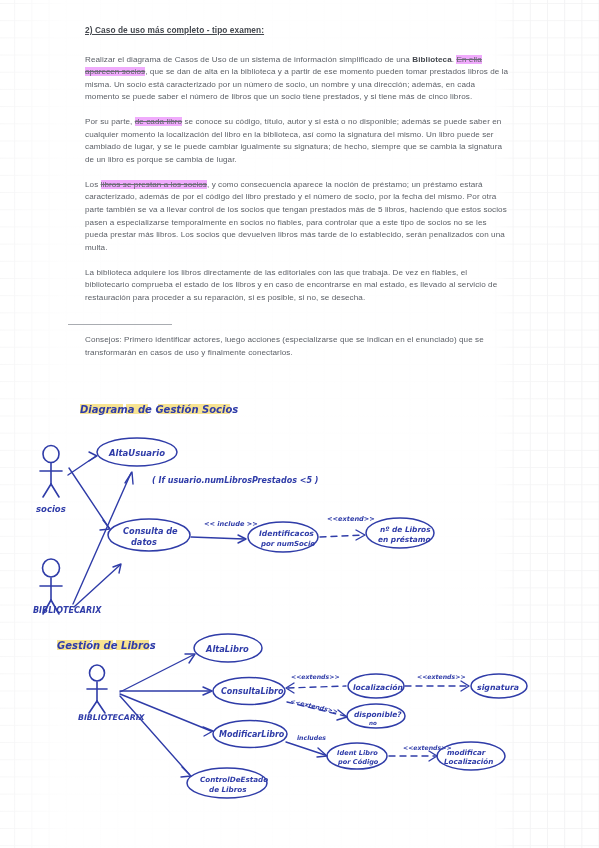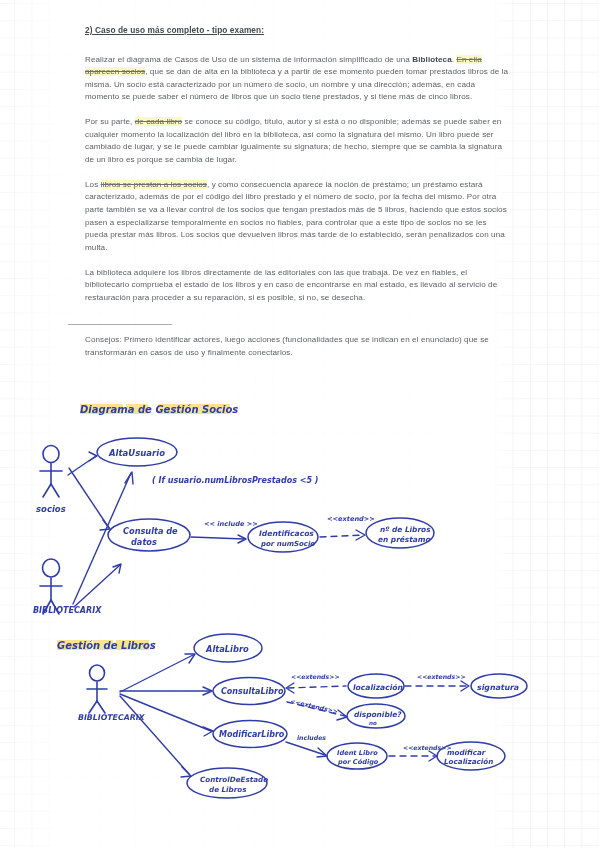--- a/index.html
+++ b/index.html
@@ -32,21 +32,21 @@
     position:absolute;left:85px;top:24px;width:424px;
     color:#5b5f66;font-size:8.1px;line-height:12.55px;
     letter-spacing:0.01em;
   }
   #doc-text .hd{
     font-weight:bold;color:#44484e;font-size:8.3px;
     text-decoration:underline;margin:0 0 17px 0;
   }
   #doc-text p{margin:0 0 12.5px 0;text-align:left;}
   .b{font-weight:bold;color:#44484e;text-align:center;}
-  .hl-st{background:#fef9c3;text-decoration:line-through;
+  .hl-st{background:#f0abfc;text-decoration:line-through;
          text-decoration-color:#6b6f76;}
   #hrule{
     position:absolute;left:68px;top:324px;width:104px;height:0;
     border-top:1px solid #a9acb1;
   }
   
   .ink-svg{position:absolute;left:0;top:0;pointer-events:none;}
   .hand{
     font-family:"DejaVu Sans", sans-serif;
     fill:#2f3ca8;
@@ -77,21 +77,21 @@
   <div class="hd">2) Caso de uso más completo - tipo examen:</div>
 
   <p><span>Realizar el diagrama de Casos de Uso de un sistema de información simplificado de una </span><span class="b">Biblioteca</span><span>. </span><span class="hl-st">En ella</span><span> </span><span class="hl-st">aparecen socios</span><span>, que se dan de alta en la biblioteca y a partir de ese momento pueden tomar prestados libros de la misma. Un socio está caracterizado por un número de socio, un nombre y una dirección; además, en cada momento se puede saber el número de libros que un socio tiene prestados, y si tiene más de cinco libros.</span></p>
 
   <p><span>Por su parte, </span><span class="hl-st">de cada libro</span><span> se conoce su código, título, autor y si está o no disponible; además se puede saber en cualquier momento la localización del libro en la biblioteca, así como la signatura del mismo. Un libro puede ser cambiado de lugar, y se le puede cambiar igualmente su signatura; de hecho, siempre que se cambia la signatura de un libro es porque se cambia de lugar.</span></p>
 
   <p><span>Los </span><span class="hl-st">libros se prestan a los socios</span><span>, y como consecuencia aparece la noción de préstamo; un préstamo estará caracterizado, además de por el código del libro prestado y el número de socio, por la fecha del mismo. Por otra parte también se va a llevar control de los socios que tengan prestados más de 5 libros, haciendo que estos socios pasen a especializarse temporalmente en socios no fiables, para controlar que a este tipo de socios no se les pueda prestar más libros. Los socios que devuelven libros más tarde de lo establecido, serán penalizados con una multa.</span></p>
 
   <p>La biblioteca adquiere los libros directamente de las editoriales con las que trabaja. De vez en fiables, el bibliotecario comprueba el estado de los libros y en caso de encontrarse en mal estado, es llevado al servicio de restauración para proceder a su reparación, si es posible, si no, se desecha.</p>
 
-  <p style="margin-top:30px">Consejos: Primero identificar actores, luego acciones (funcionalidades que se indican en el enunciado) que se transformarán en casos de uso y finalmente conectarlos.</p>
+  <p style="margin-top:30px">Consejos: Primero identificar actores, luego acciones (especializarse que se indican en el enunciado) que se transformarán en casos de uso y finalmente conectarlos.</p>
 </div>
 <div id="hrule"></div>
 
 <svg class="ink-svg" width="599" height="848" viewBox="0 0 599 848">
 
   <rect class="hl-hand" x="80" y="404" width="43" height="10"></rect>
   <rect class="hl-hand" x="126" y="404" width="22" height="10"></rect>
   <rect class="hl-hand" x="158" y="404" width="72" height="10"></rect>
   <text class="hand-title" x="80" y="413" font-size="10.5">Diagrama de   Gestión  Socios</text>
 

